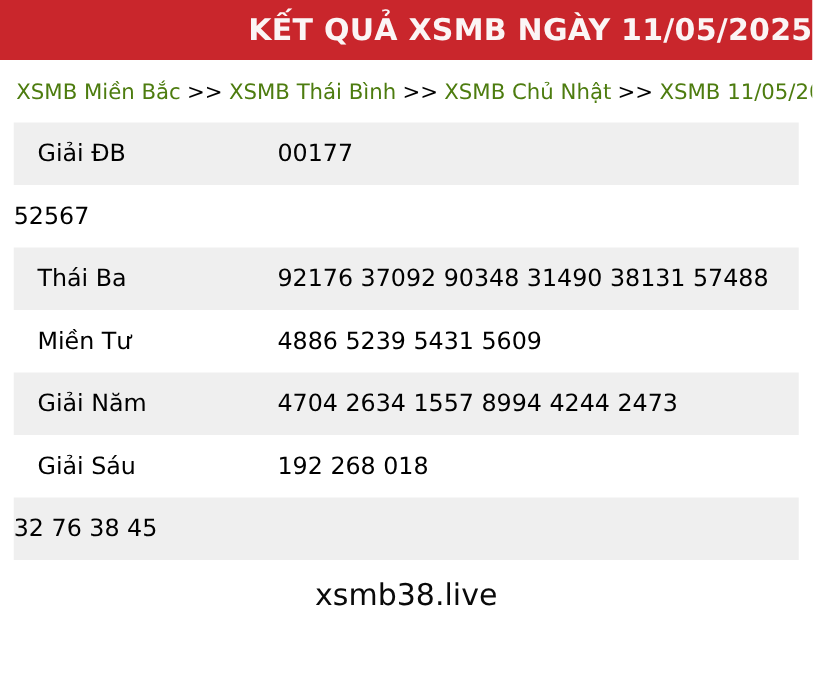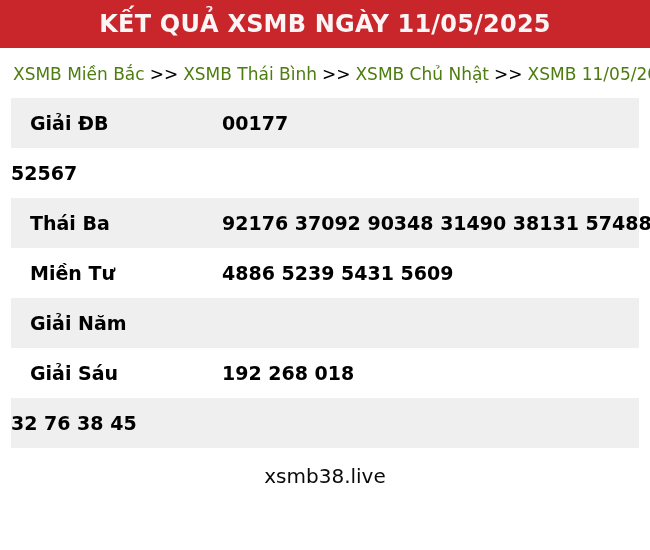--- a/index.html
+++ b/index.html
@@ -18,21 +18,21 @@
     color: #000000;
   }
   .page { width: 650px; height: 550px; position: relative; }
 
   
   .titlebar {
     height: 48px;
     background: var(--accent);
     display: flex;
     align-items: center;
-    justify-content: center;
+    justify-content: flex-end;
   }
   .titlebar h1 {
     margin: 0;
     font-size: 24px;
     font-weight: 700;
     color: var(--title-text);
     letter-spacing: 0.2px;
     white-space: nowrap;
   }
 
@@ -45,21 +45,20 @@
     white-space: nowrap;
     overflow: hidden;
   }
   .bc-item { color: #4d7c0f; cursor: pointer; }
   .bc-sep { margin: 0 5px; }
 
   
   .results {
     margin: 0 11px;
     width: 628px;
-    font-weight: bold;
   }
   .row {
     height: 50px;
     display: flex;
     align-items: center;
     font-size: 19px;
   }
   .row:nth-child(odd) { background: var(--stripe); }
   .cell-label {
     width: 211px;
@@ -68,21 +67,21 @@
   }
   .cell-value {
     flex: 1;
     white-space: nowrap;
   }
 
   
   .site-footer {
     margin-top: 18px;
     text-align: center;
-    font-size: 20px;
+    font-size: 24px;
     line-height: 21px;
     color: #0a0a0a;
   }
   .site-footer .site-link { cursor: pointer; }
 </style>
 </head>
 <body>
 
 <div class="page">
 
@@ -103,20 +102,21 @@
       <div class="row">
         <div class="cell-label">Thái Ba</div>
         <div class="cell-value">92176 37092 90348 31490 38131 57488</div>
       </div>
       <div class="row">
         <div class="cell-label">Miền Tư</div>
         <div class="cell-value">4886 5239 5431 5609</div>
       </div>
       <div class="row">
         <div class="cell-label">Giải Năm</div>
+        <div class="cell-value">4704 2634 1557 8994 4244 2473</div>
       </div>
       <div class="row">
         <div class="cell-label">Giải Sáu</div>
         <div class="cell-value">192 268 018</div>
       </div>
       <div class="row">
         <div class="cell-value">32 76 38 45</div>
       </div>
     </div>
 

